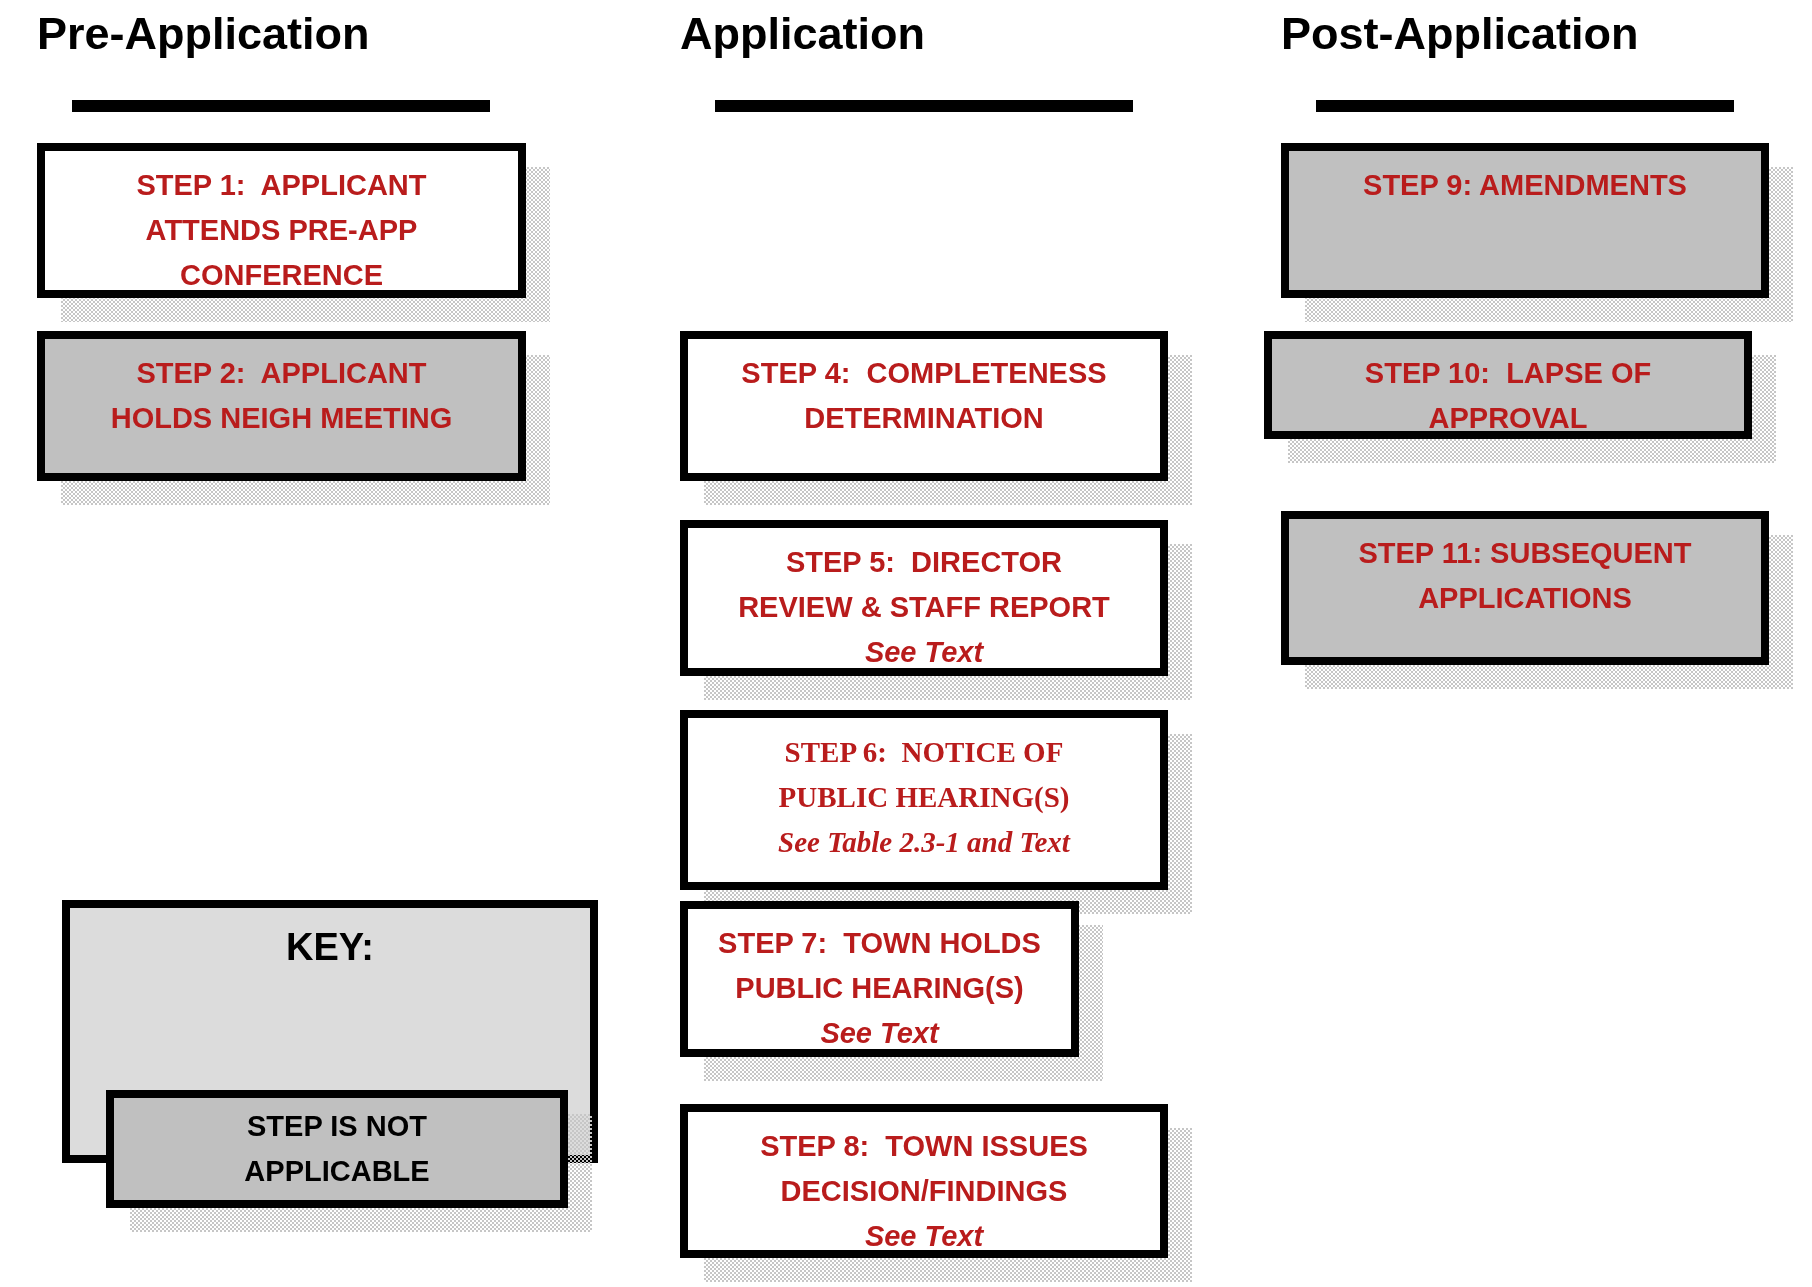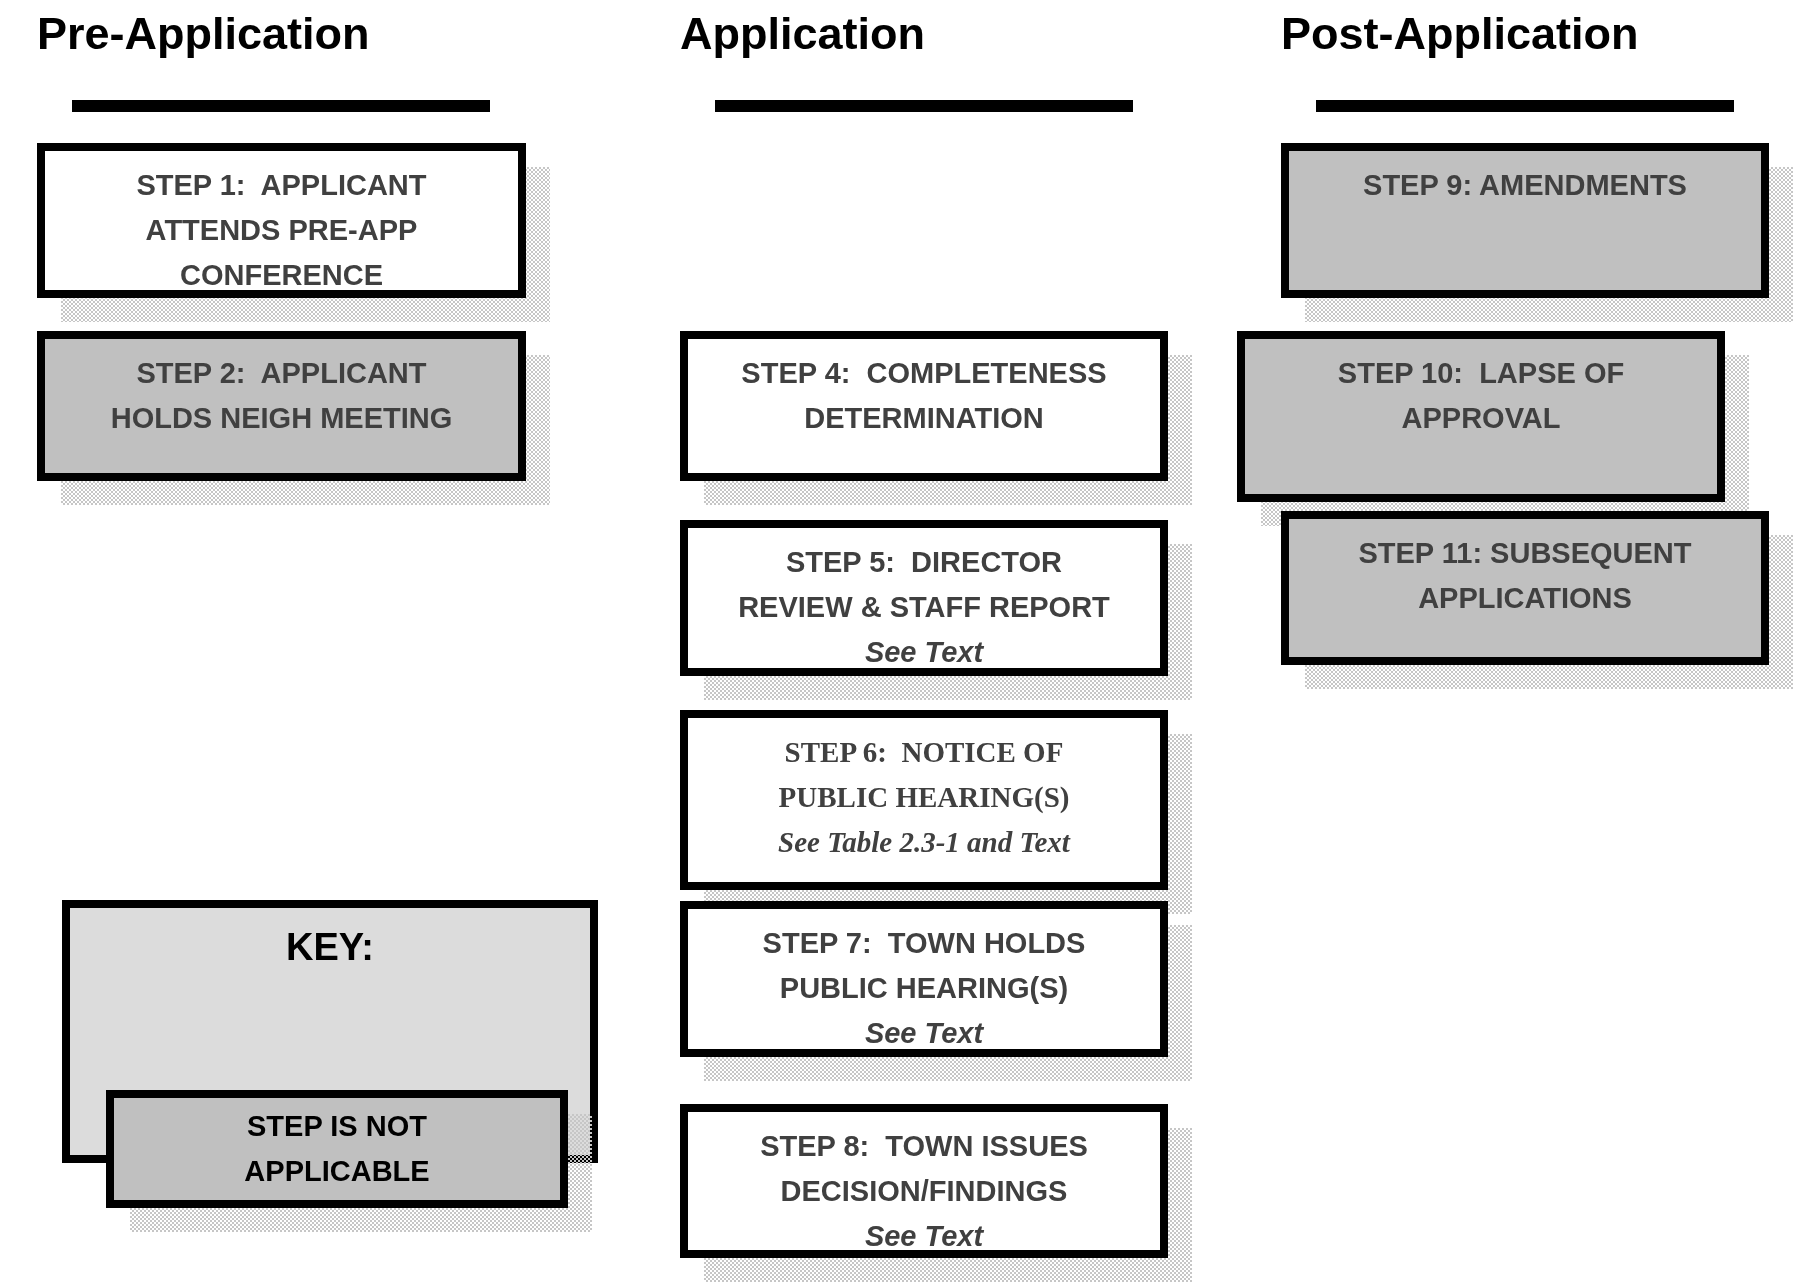--- a/index.html
+++ b/index.html
@@ -40,21 +40,21 @@
     background: #ffffff;
     display: flex;
     flex-direction: column;
     align-items: center;
     justify-content: flex-start;
     padding-top: 12px;
     text-align: center;
     font-size: 29px;
     font-weight: bold;
     line-height: 45px;
-    color: #404040;
+    color: #b91c1c;
     white-space: pre-wrap;
   }
   .box.gray { background: #c0c0c0; }
   
   .box::after {
     content: "";
     position: absolute;
     top: 16px;
     left: 16px;
     right: -32px;
@@ -66,25 +66,25 @@
   .note { font-style: italic; }
 
   
   .step1  { left: 37px;   top: 143px; width: 489px; height: 155px; }
   .step2  { left: 37px;   top: 331px; width: 489px; height: 150px; }
   
   .step3  { left: 680px;  top: 143px; width: 488px; height: 155px; }
   .step4  { left: 680px;  top: 331px; width: 488px; height: 150px; }
   .step5  { left: 680px;  top: 520px; width: 488px; height: 156px; }
   .step6  { left: 680px;  top: 710px; width: 488px; height: 180px; font-family: Liberation Serif, serif; }
-  .step7  { left: 680px;  top: 901px; width: 488px; height: 156px; }
+  .step7  { left: 680px;  top: 901px; width: 399px; height: 156px; }
   .step8  { left: 680px;  top: 1104px; width: 488px; height: 154px; }
   
   .step9  { left: 1281px; top: 143px; width: 488px; height: 155px; }
-  .step10 { left: 1237px; top: 331px; width: 488px; height: 171px; }
+  .step10 { left: 1264px; top: 331px; width: 488px; height: 108px; }
   .step11 { left: 1281px; top: 511px; width: 488px; height: 154px; }
 
   
   .key-panel {
     position: absolute;
     left: 62px;
     top: 900px;
     width: 536px;
     height: 263px;
     box-sizing: border-box;

